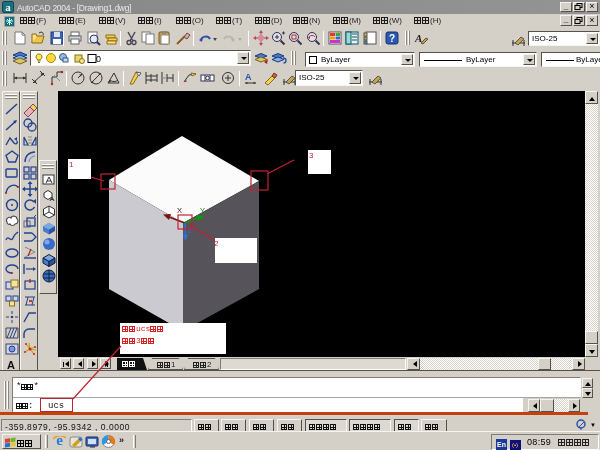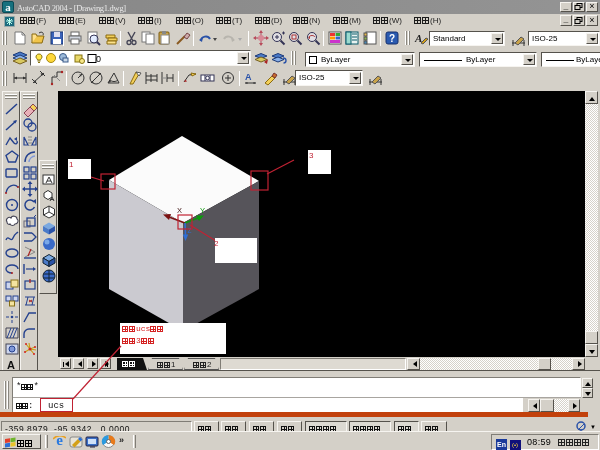--- a/index.html
+++ b/index.html
@@ -26,21 +26,21 @@
 .tlb:before{content:"";position:absolute;left:2px;top:3px;width:1px;height:5px;background:#000}
 .trb:before{content:"";position:absolute;right:2px;top:3px;width:1px;height:5px;background:#000}
 .wbtn{border:1px solid;border-color:#f6f4f0 #55524c #55524c #f6f4f0;background:#d4d0c8;font-size:8px;text-align:center;color:#000;font-family:"Liberation Mono",monospace}
 svg{display:block}
 </style></head>
 <body>
 <div id="app">
 
 <div class="ab" id="titlebar" style="left:0;top:0;width:600px;height:14px;background:linear-gradient(90deg,#878787,#949494)">
  <div class="ab" style="left:2px;top:1px;width:12px;height:12px;background:#16707e;border:1px solid #0a4a55;border-radius:2px;color:#fff;font-size:11px;font-weight:bold;line-height:10px;text-align:center;font-family:'Liberation Serif',serif">a</div>
- <div class="ab" style="left:17px;top:3px;font-family:Liberation Serif, serif;font-size:8.5px;color:#e9e9e9;white-space:nowrap;letter-spacing:-.3px">AutoCAD 2004 - [Drawing1.dwg]</div>
+ <div class="ab" style="left:17px;top:3px;font-family:Liberation Sans, sans-serif;font-size:8.5px;color:#e9e9e9;white-space:nowrap;letter-spacing:-.3px">AutoCAD 2004 - [Drawing1.dwg]</div>
  <div class="ab wbtn" style="left:560px;top:2px;width:12px;height:10px;line-height:7px">_</div>
  <div class="ab wbtn" style="left:573px;top:2px;width:12px;height:10px">
         <svg width="10" height="8" viewBox="0 0 10 8">
           <rect x="3" y="0.5" width="5" height="4" fill="none" stroke="#000"></rect>
           <rect x="1" y="2.5" width="5" height="4" fill="#d4d0c8" stroke="#000"></rect>
         </svg>
       </div>
  <div class="ab wbtn" style="left:586px;top:2px;width:12px;height:10px;line-height:9px;font-size:9px">×</div>
 </div>
 
@@ -221,21 +221,20 @@
           <text x="8" y="12" font-size="10" font-weight="bold" fill="#fff" text-anchor="middle" font-family="Liberation Sans">?</text>
         </svg>
       </div>
  <div class="ab grip" style="left:405px;top:2px;width:6px;height:14px"></div>
  <div class="tb" style="left:413px;top:1px">
         <svg width="16" height="16">
           <text x="2" y="12" font-size="11" font-style="italic" font-weight="bold" fill="#222" font-family="Liberation Serif">A</text>
           <path d="M8 13l5-5 2 1-5 5z" fill="#d4a017" stroke="#555"></path>
         </svg>
       </div>
- <div class="ab combo" style="left:429px;top:2px;width:76px;height:15px;line-height:13px;padding-left:3px">Standard<div class="cbtn"></div></div>
  <div class="tb" style="left:511px;top:2px">
         <svg width="16" height="16">
           <path d="M1 12h13" stroke="#333"></path>
           <path d="M2 9v6M13 9v6" stroke="#333"></path>
           <path d="M4 12l6-6 3 2-6 6z" fill="#c8a24a" stroke="#555"></path>
         </svg>
       </div>
  <div class="ab combo" style="left:528px;top:2px;width:72px;height:15px;line-height:13px;padding-left:3px">ISO-25<div class="cbtn"></div></div>
 </div>
 <div class="ab" id="row3" style="left:0;top:48px;width:600px;height:20px">
@@ -745,21 +744,21 @@
 
  <div class="ab out tu" style="left:582px;top:7px;width:11px;height:10px"></div>
  <div class="ab out td" style="left:582px;top:17px;width:11px;height:10px"></div>
 
  <div class="ab wbtn tl" style="left:528px;top:28px;width:12px;height:13px"></div>
  <div class="ab out" style="left:540px;top:28px;width:14px;height:13px"></div>
  <div class="ab" style="left:554px;top:28px;width:14px;height:13px;background:repeating-conic-gradient(#fff 0 25%,#d6d2ca 0 50%) 0 0/2px 2px"></div>
  <div class="ab wbtn tr" style="left:568px;top:28px;width:12px;height:13px"></div>
 </div>
 
-<div class="ab" id="statusbar" style="left:0;top:412px;width:588px;height:19px;border-top:5px solid #c2410c;color:#111">
+<div class="ab" id="statusbar" style="left:0;top:412px;width:588px;height:19px;border-top:3px solid #c2410c;color:#111">
  <div class="ab sunk" style="left:1px;top:4px;width:191px;height:13px;background:#d4d0c8;font-size:8.5px;padding:2px 0 0 3px;letter-spacing:.55px">-359.8979, -95.9342 ,  0.0000</div>
  <div class="ab out stbtn" style="left:194px;top:4px;width:25px"><span class="c c8"></span><span class="c c8" style="margin:0"></span></div>
  <div class="ab out stbtn" style="left:221px;top:4px;width:25px"><span class="c c8"></span><span class="c c8" style="margin:0"></span></div>
  <div class="ab out stbtn" style="left:249px;top:4px;width:25px"><span class="c c8"></span><span class="c c8" style="margin:0"></span></div>
  <div class="ab out stbtn" style="left:277px;top:4px;width:25px"><span class="c c8"></span><span class="c c8" style="margin:0"></span></div>
  <div class="ab in stbtn" style="left:305px;top:4px;width:42px;background:#dcd9d2"><span class="c c8"></span><span class="c c8"></span><span class="c c8"></span><span class="c c8" style="margin:0"></span></div>
  <div class="ab in stbtn" style="left:349px;top:4px;width:42px;background:#dcd9d2"><span class="c c8"></span><span class="c c8"></span><span class="c c8"></span><span class="c c8" style="margin:0"></span></div>
  <div class="ab in stbtn" style="left:394px;top:4px;width:25px;background:#dcd9d2"><span class="c c8"></span><span class="c c8" style="margin:0"></span></div>
  <div class="ab out stbtn" style="left:421px;top:4px;width:26px"><span class="c c8"></span><span class="c c8" style="margin:0"></span></div>
  <div class="ab" style="left:574px;top:3px;width:14px;height:14px">

